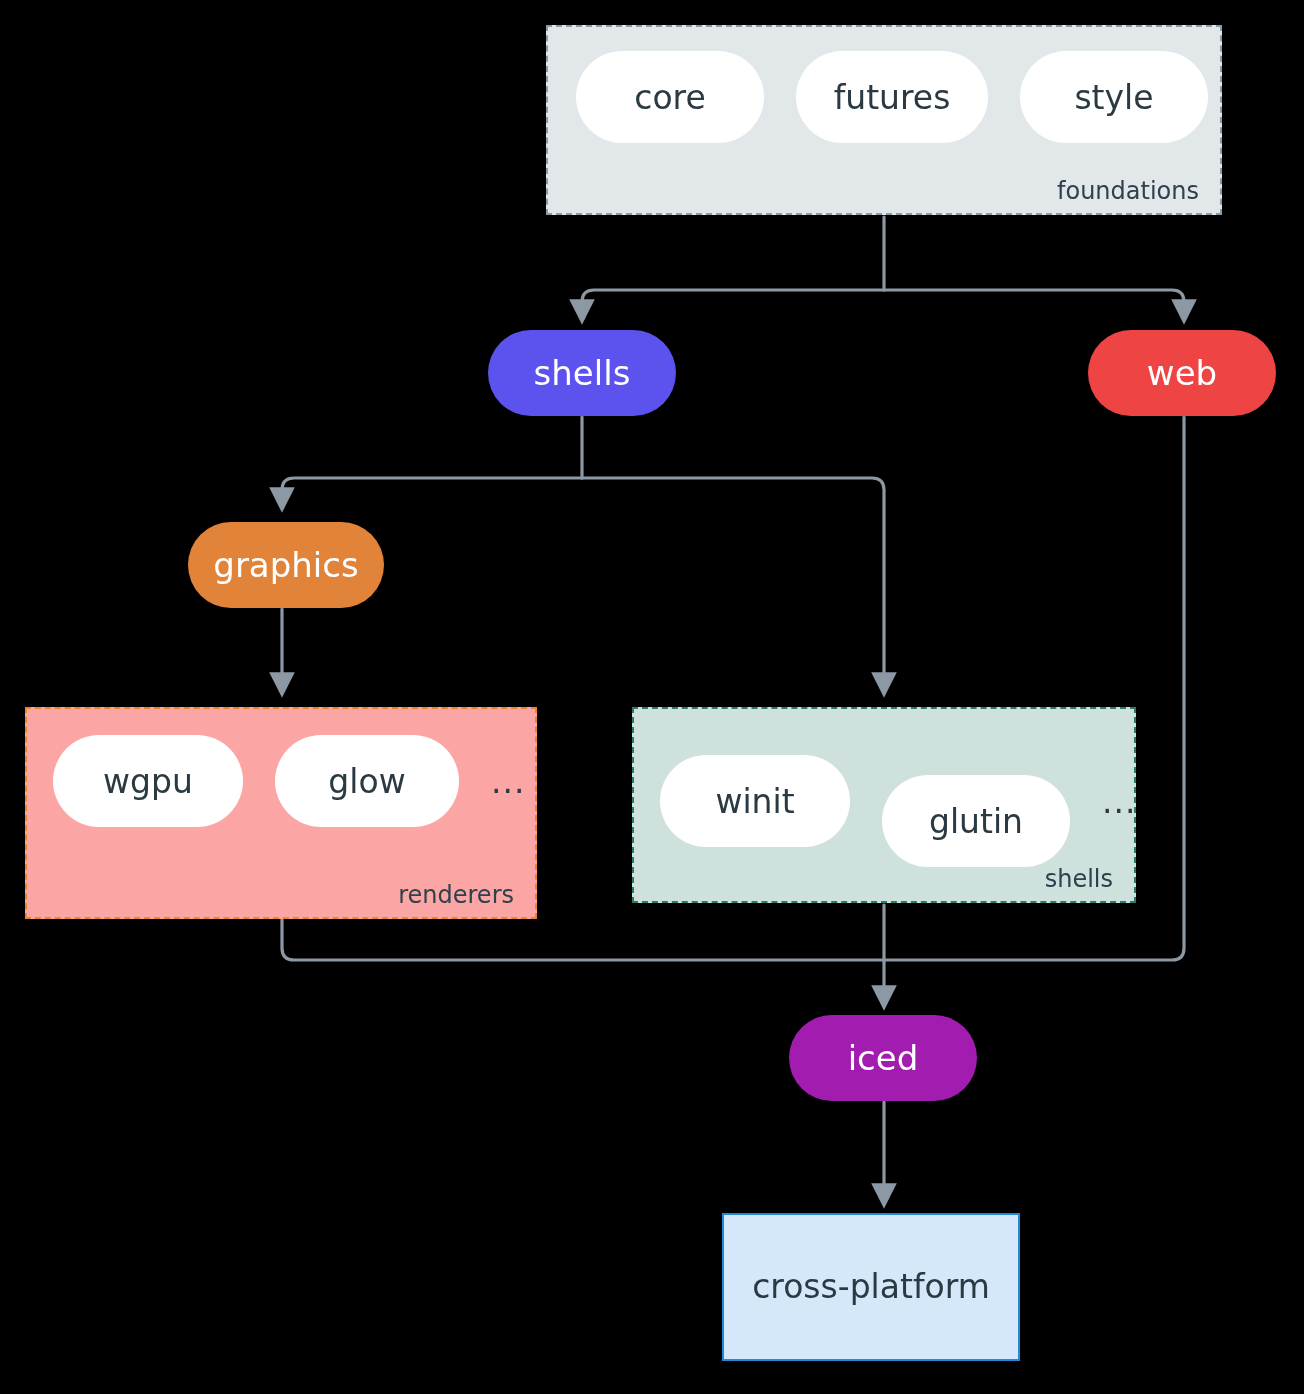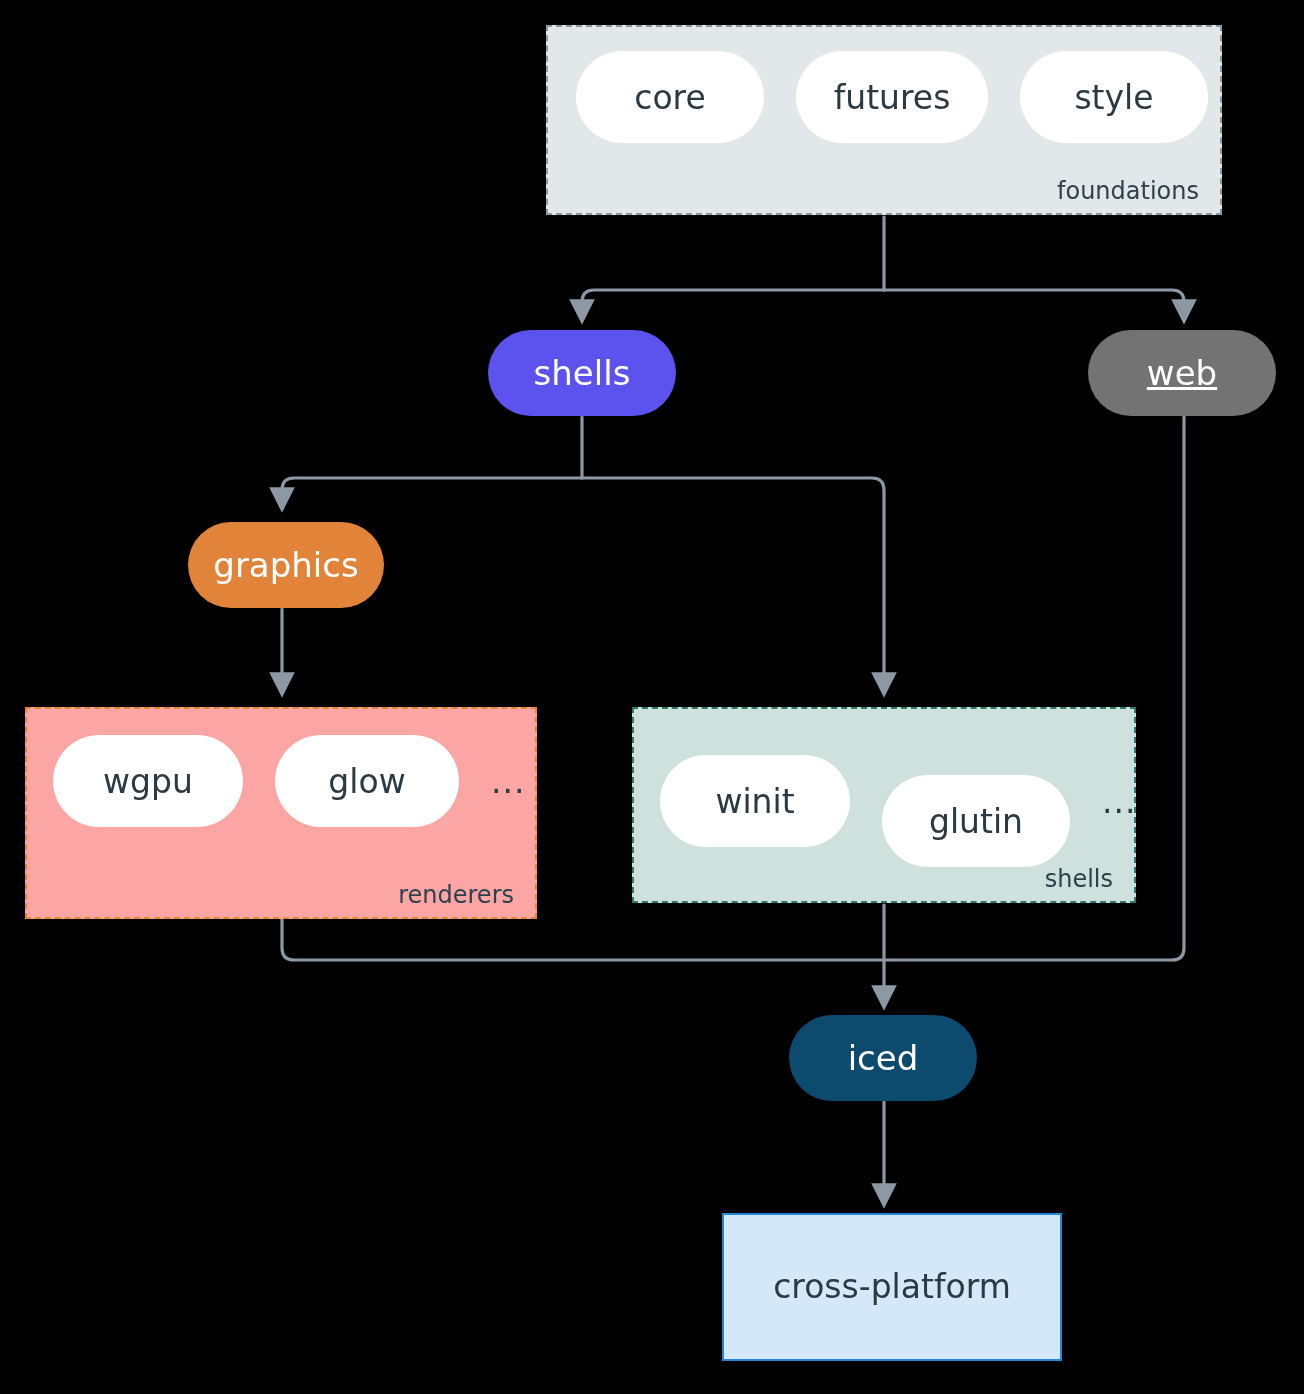--- a/index.html
+++ b/index.html
@@ -88,26 +88,26 @@
     justify-content: center;
     box-sizing: border-box;
     white-space: nowrap;
   }
   .node-pill {
     border-radius: 48px;
     color: #FFFFFF;
     font-size: 34px;
   }
   .node-native  { left: 488px;  top: 330px;  width: 188px; height: 86px; background: #5C52EE; }
-  .node-web     { left: 1088px; top: 330px;  width: 188px; height: 86px; background: #737373; text-decoration: underline; }
+  .node-web     { left: 1088px; top: 330px;  width: 188px; height: 86px; background: #ef4444; }
   .node-graphics{ left: 188px;  top: 522px;  width: 196px; height: 86px; background: #E2833A; }
-  .node-iced    { left: 789px;  top: 1015px; width: 188px; height: 86px; background: #0c4a6e; }
+  .node-iced    { left: 789px;  top: 1015px; width: 188px; height: 86px; background: #a21caf; }
 
   .node-app {
-    left: 722px;  top: 1213px;  width: 340px;  height: 148px;
+    left: 722px;  top: 1213px;  width: 298px;  height: 148px;
     background: #D4E8F9;
     border: 2px solid #2389D6;
     color: #2B3A42;
     font-size: 33px;
     line-height: 1.3;
     text-align: center;
     flex-direction: column;
   }
 </style>
 </head>

